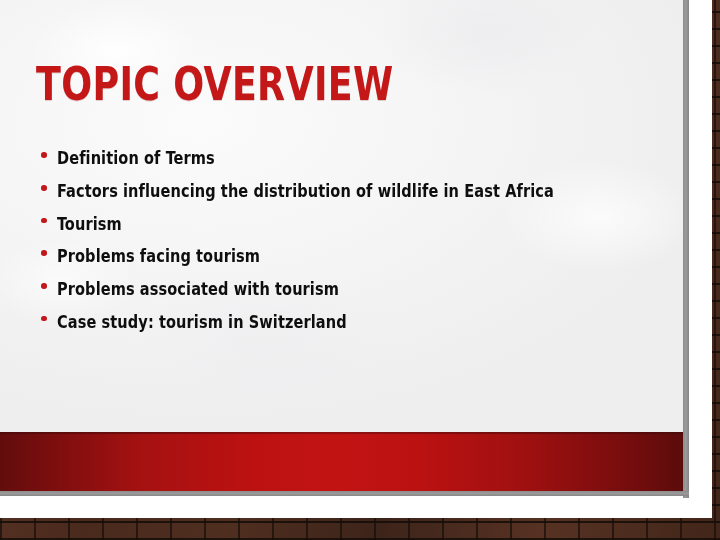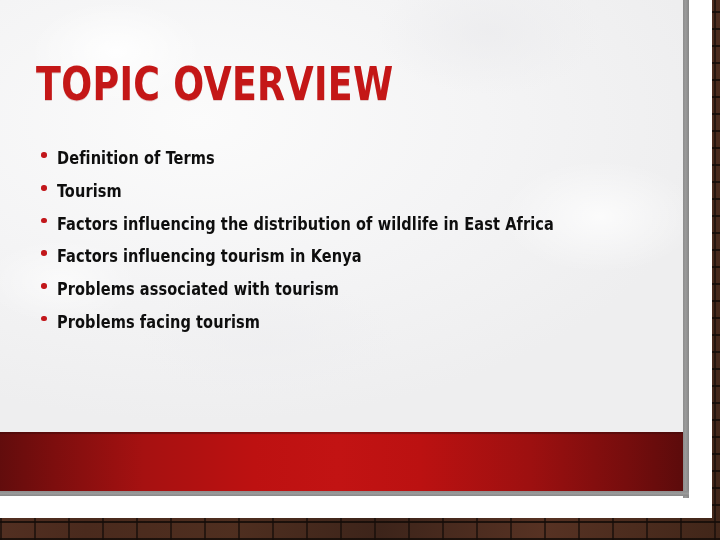--- a/index.html
+++ b/index.html
@@ -173,45 +173,45 @@
 
       <ul id="bullet-list">
 
         <li class="bullet-item">
           <span class="bullet-marker"></span>
           <span class="bullet-text">Definition of Terms</span>
         </li>
 
         <li class="bullet-item">
           <span class="bullet-marker"></span>
+          <span class="bullet-text">Factors influencing the distribution of wildlife in East Africa</span>
+        </li>
+
+        <li class="bullet-item">
+          <span class="bullet-marker"></span>
           <span class="bullet-text">Tourism</span>
         </li>
 
-        <li class="bullet-item">
-          <span class="bullet-marker"></span>
-          <span class="bullet-text">Factors influencing the distribution of wildlife in East Africa</span>
-        </li>
-
-        <li class="bullet-item">
-          <span class="bullet-marker"></span>
-          <span class="bullet-text">Factors influencing tourism in Kenya</span>
-        </li>
-
-
+
+
+
+        <li class="bullet-item">
+          <span class="bullet-marker"></span>
+          <span class="bullet-text">Problems facing tourism</span>
+        </li>
 
         <li class="bullet-item">
           <span class="bullet-marker"></span>
           <span class="bullet-text">Problems associated with tourism</span>
         </li>
 
         <li class="bullet-item">
           <span class="bullet-marker"></span>
-          <span class="bullet-text">Problems facing tourism</span>
-        </li>
-
+          <span class="bullet-text">Case study: tourism in Switzerland</span>
+        </li>
 
       </ul>
 
       <div id="footer-band">
         <div id="footer-band-topline"></div>
       </div>
 
     </div>
 
     <div id="frame-rule-right"></div>

